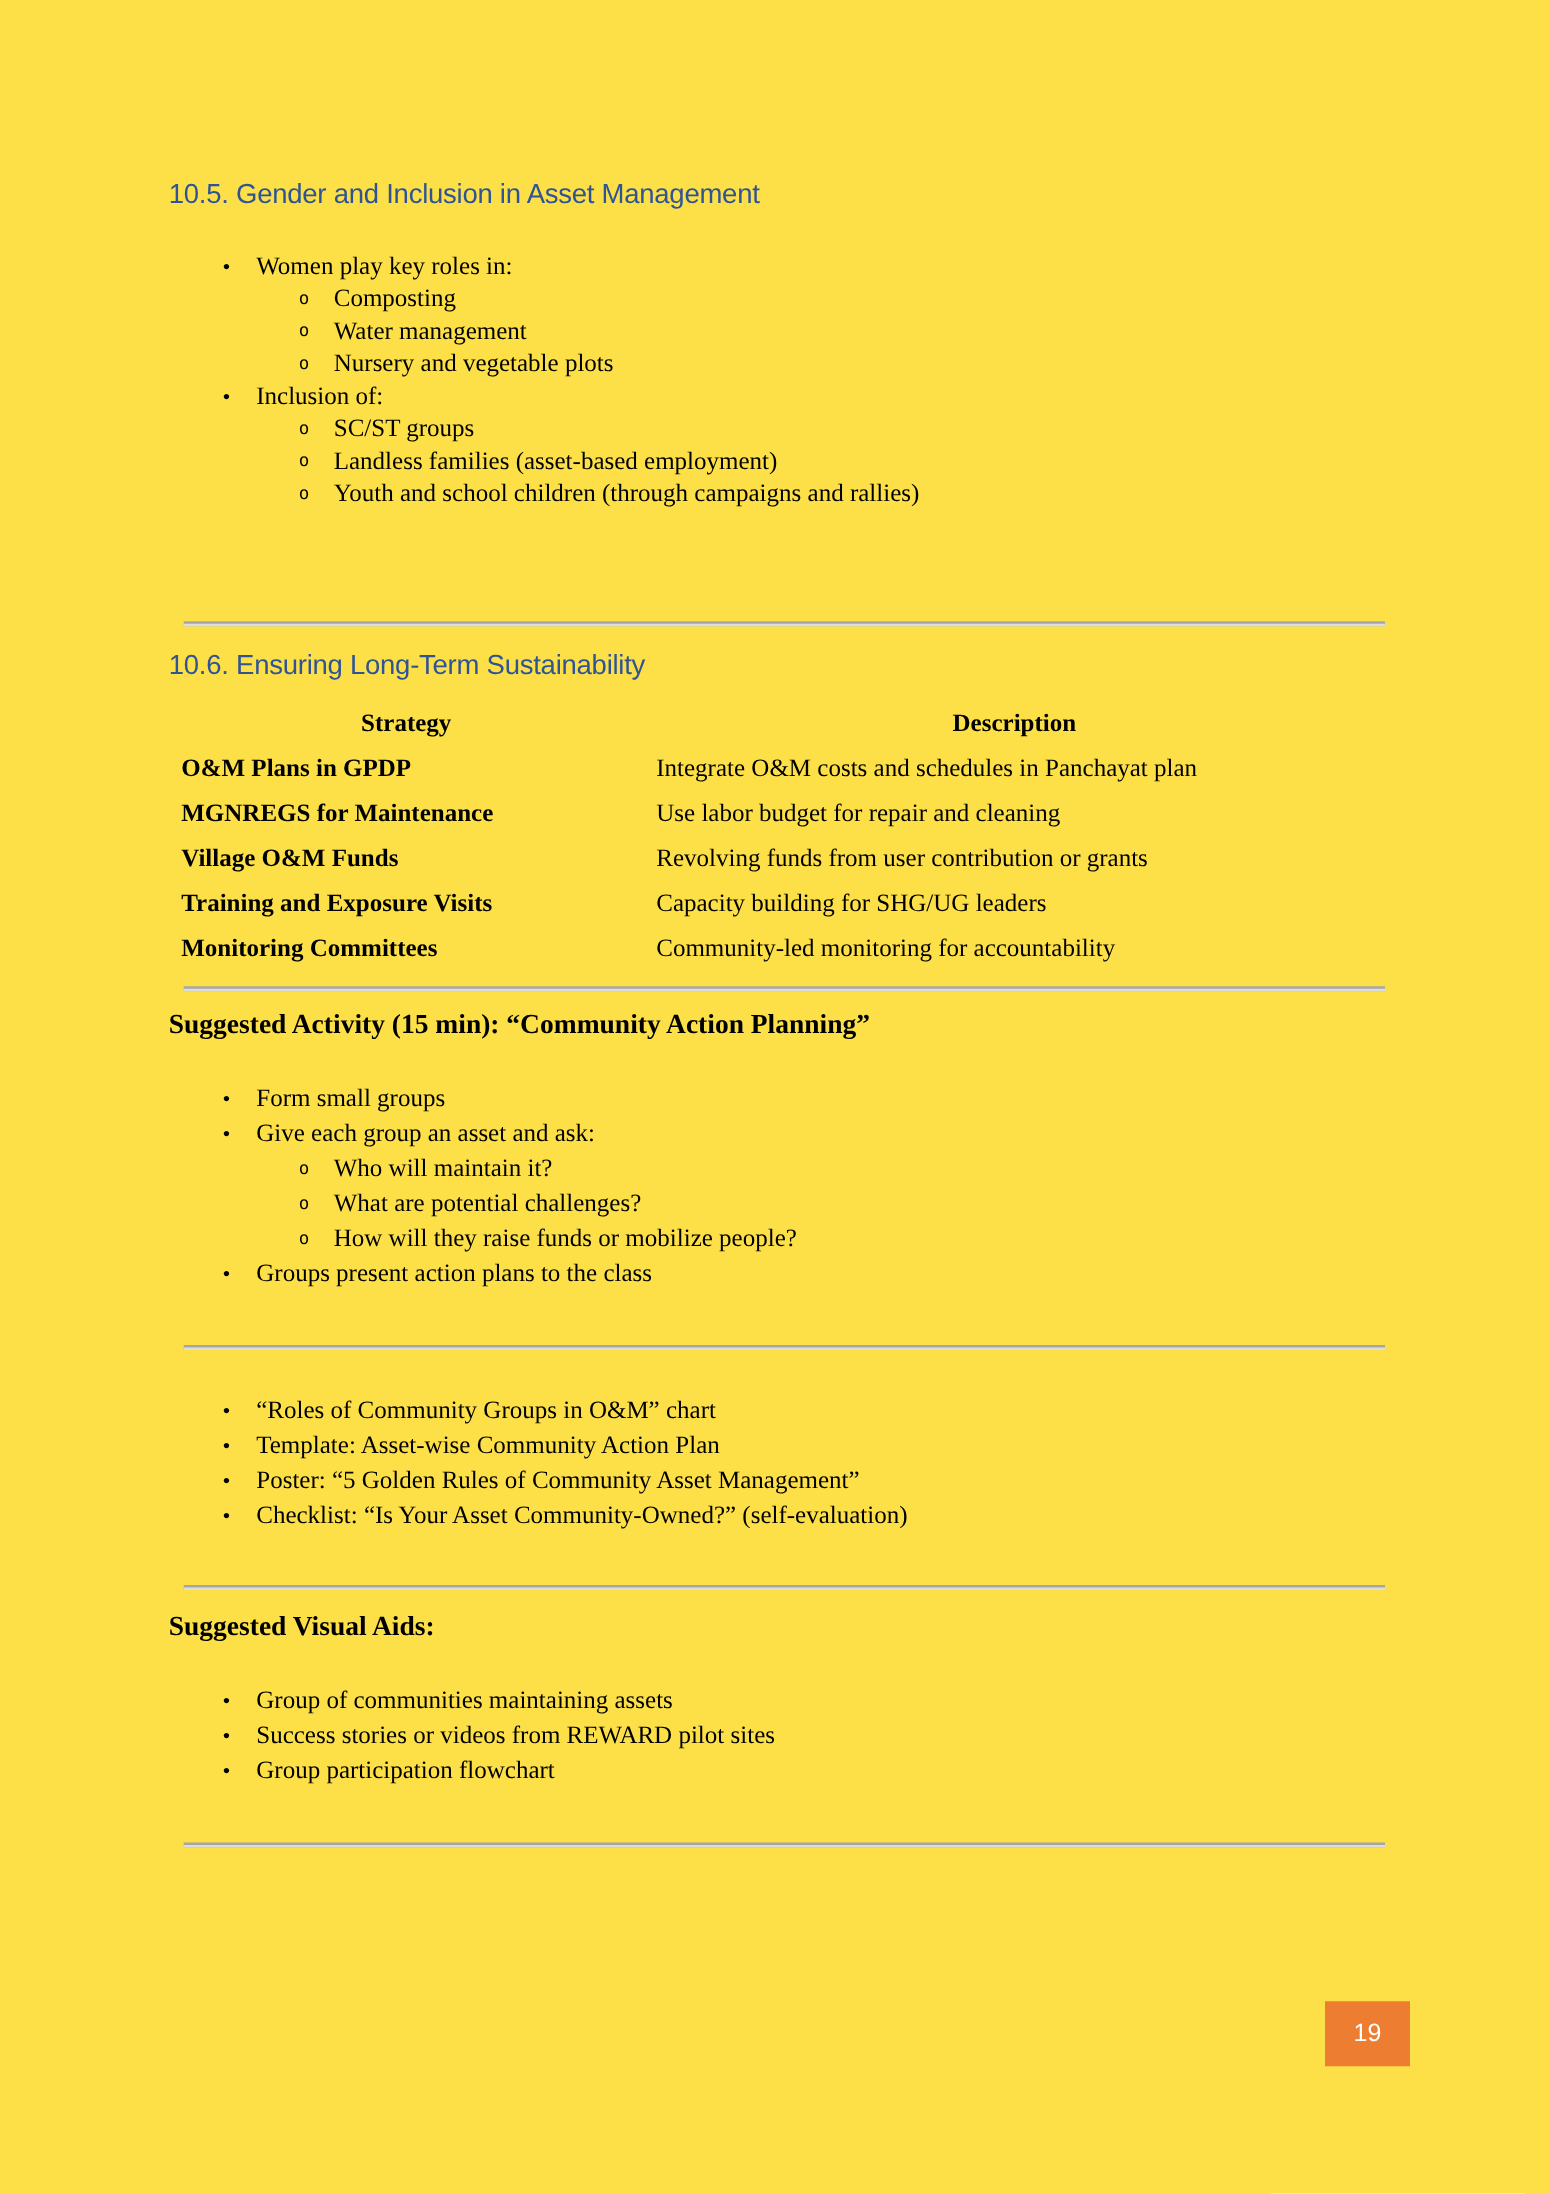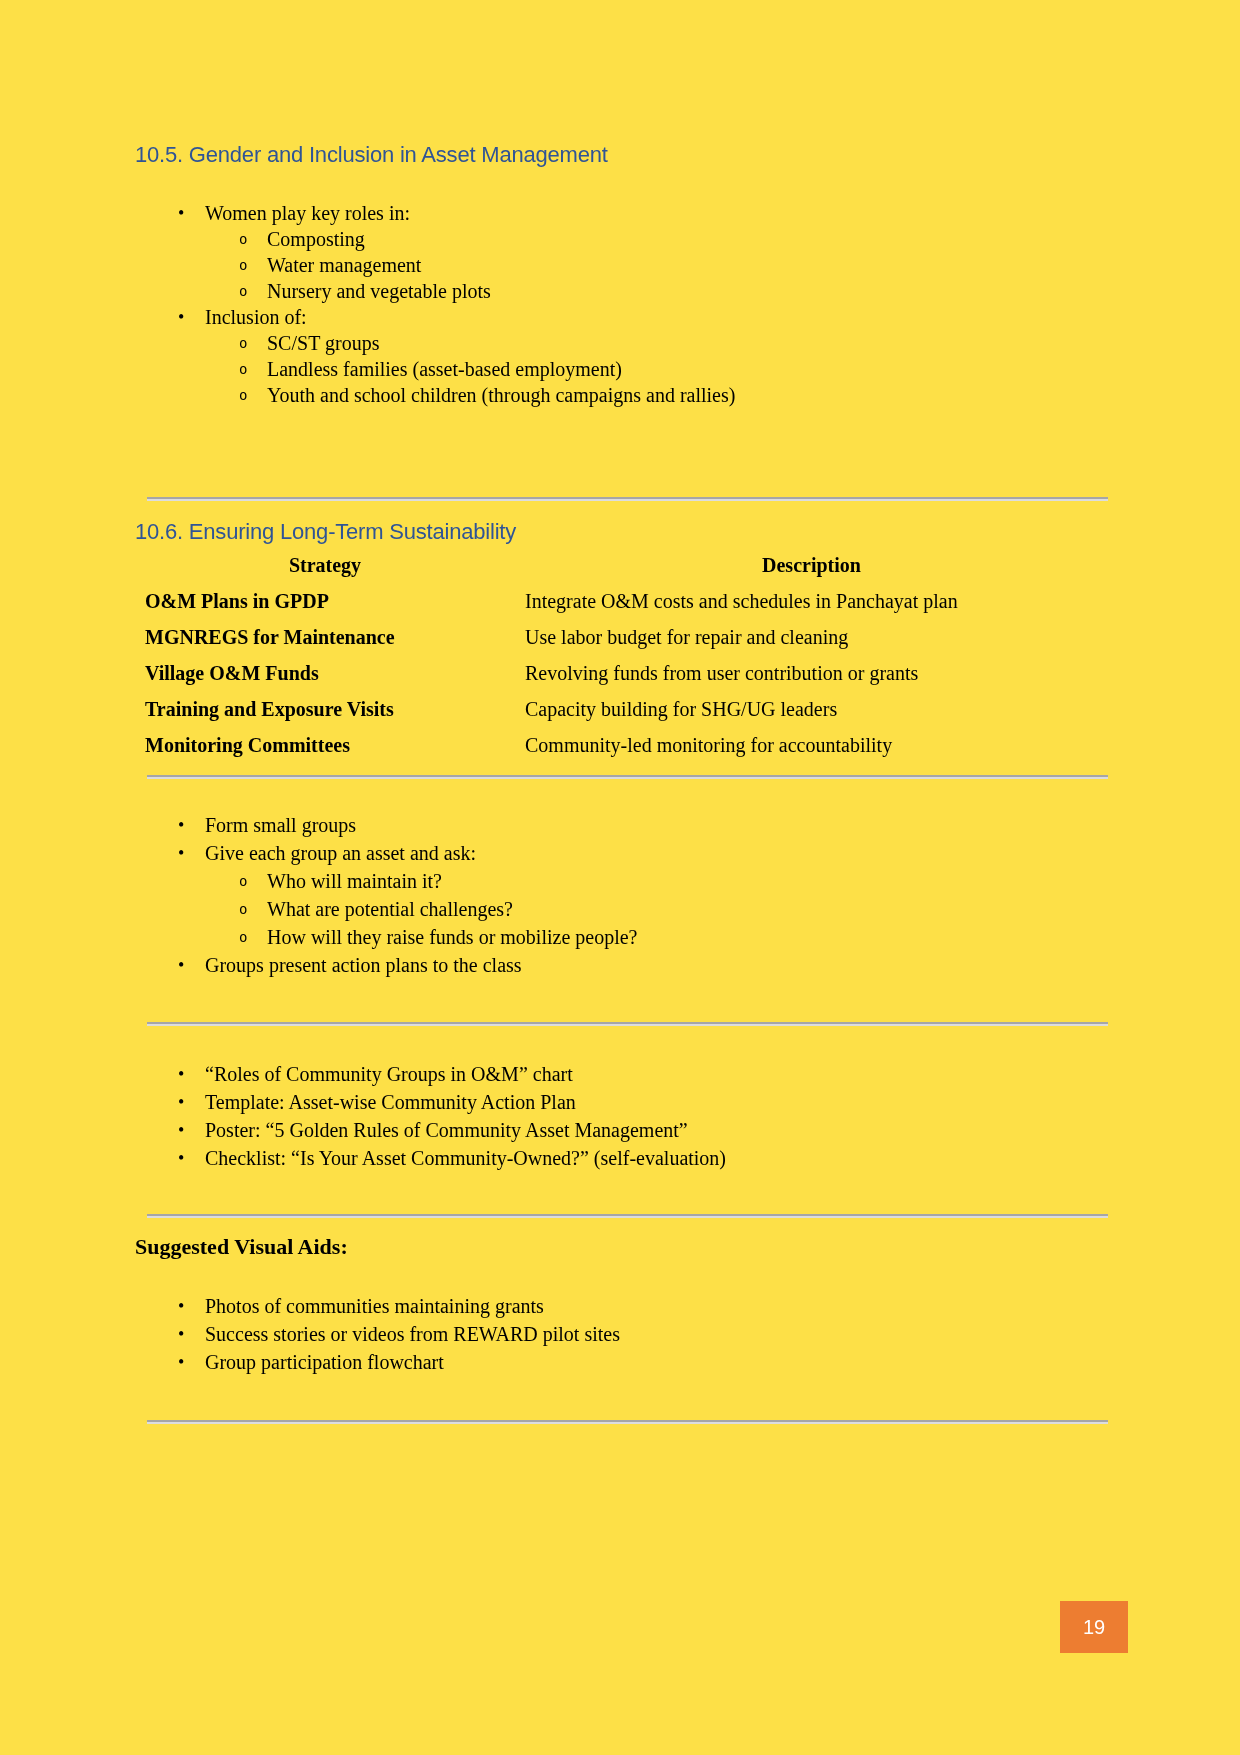--- a/index.html
+++ b/index.html
@@ -58,21 +58,21 @@
   }
   .rule1 { margin-top:89px; }
   .rule2 { margin-top:12px; }
   .rule3 { margin-top:43px; }
   .rule4 { margin-top:42px; }
   .rule5 { margin-top:44px; }
   .h3-1 { margin-top:12px; }
   .h3-2 { margin-top:14px; }
   .h3-3 { margin-top:15px; }
   .om-table {
-    margin-top:0;
+    margin-top:14px;
     display:grid;
     grid-template-columns:380px 1fr;
     font-size:20px;
   }
   .om-table .cell { line-height:36px; padding:0 10px; }
   .om-table .th { font-weight:bold; text-align:center; }
   .om-table .strategy { font-weight:bold; }
   .page-badge {
     position:absolute;
     left:1060px; top:1601px;
@@ -117,20 +117,21 @@
         <div class="cell strategy">Village O&amp;M Funds</div>
         <div class="cell description">Revolving funds from user contribution or grants</div>
         <div class="cell strategy">Training and Exposure Visits</div>
         <div class="cell description">Capacity building for SHG/UG leaders</div>
         <div class="cell strategy">Monitoring Committees</div>
         <div class="cell description">Community-led monitoring for accountability</div>
       </div>
 
     <div class="rule rule2"></div>
 
+    <div class="h-serif h3-1">Suggested Activity (15 min): “Community Action Planning”</div>
 
     <div class="list lh28 list2">
         <div class="li lvl1"><span class="bullet">•</span><span>Form small groups</span></div>
         <div class="li lvl1"><span class="bullet">•</span><span>Give each group an asset and ask:</span></div>
         <div class="li lvl2"><span class="bullet">o</span><span>Who will maintain it?</span></div>
         <div class="li lvl2"><span class="bullet">o</span><span>What are potential challenges?</span></div>
         <div class="li lvl2"><span class="bullet">o</span><span>How will they raise funds or mobilize people?</span></div>
         <div class="li lvl1"><span class="bullet">•</span><span>Groups present action plans to the class</span></div>
       </div>
 
@@ -142,21 +143,21 @@
         <div class="li lvl1"><span class="bullet">•</span><span>Template: Asset-wise Community Action Plan</span></div>
         <div class="li lvl1"><span class="bullet">•</span><span>Poster: “5 Golden Rules of Community Asset Management”</span></div>
         <div class="li lvl1"><span class="bullet">•</span><span>Checklist: “Is Your Asset Community-Owned?” (self-evaluation)</span></div>
       </div>
 
     <div class="rule rule4"></div>
 
     <div class="h-serif h3-3">Suggested Visual Aids:</div>
 
     <div class="list lh28 list4">
-        <div class="li lvl1"><span class="bullet">•</span><span>Photos of communities maintaining grants</span></div>
+        <div class="li lvl1"><span class="bullet">•</span><span>Group of communities maintaining assets</span></div>
         <div class="li lvl1"><span class="bullet">•</span><span>Success stories or videos from REWARD pilot sites</span></div>
         <div class="li lvl1"><span class="bullet">•</span><span>Group participation flowchart</span></div>
       </div>
 
     <div class="rule rule5"></div>
 
   </div>
 
   <div class="page-badge">
     <span>19</span>

